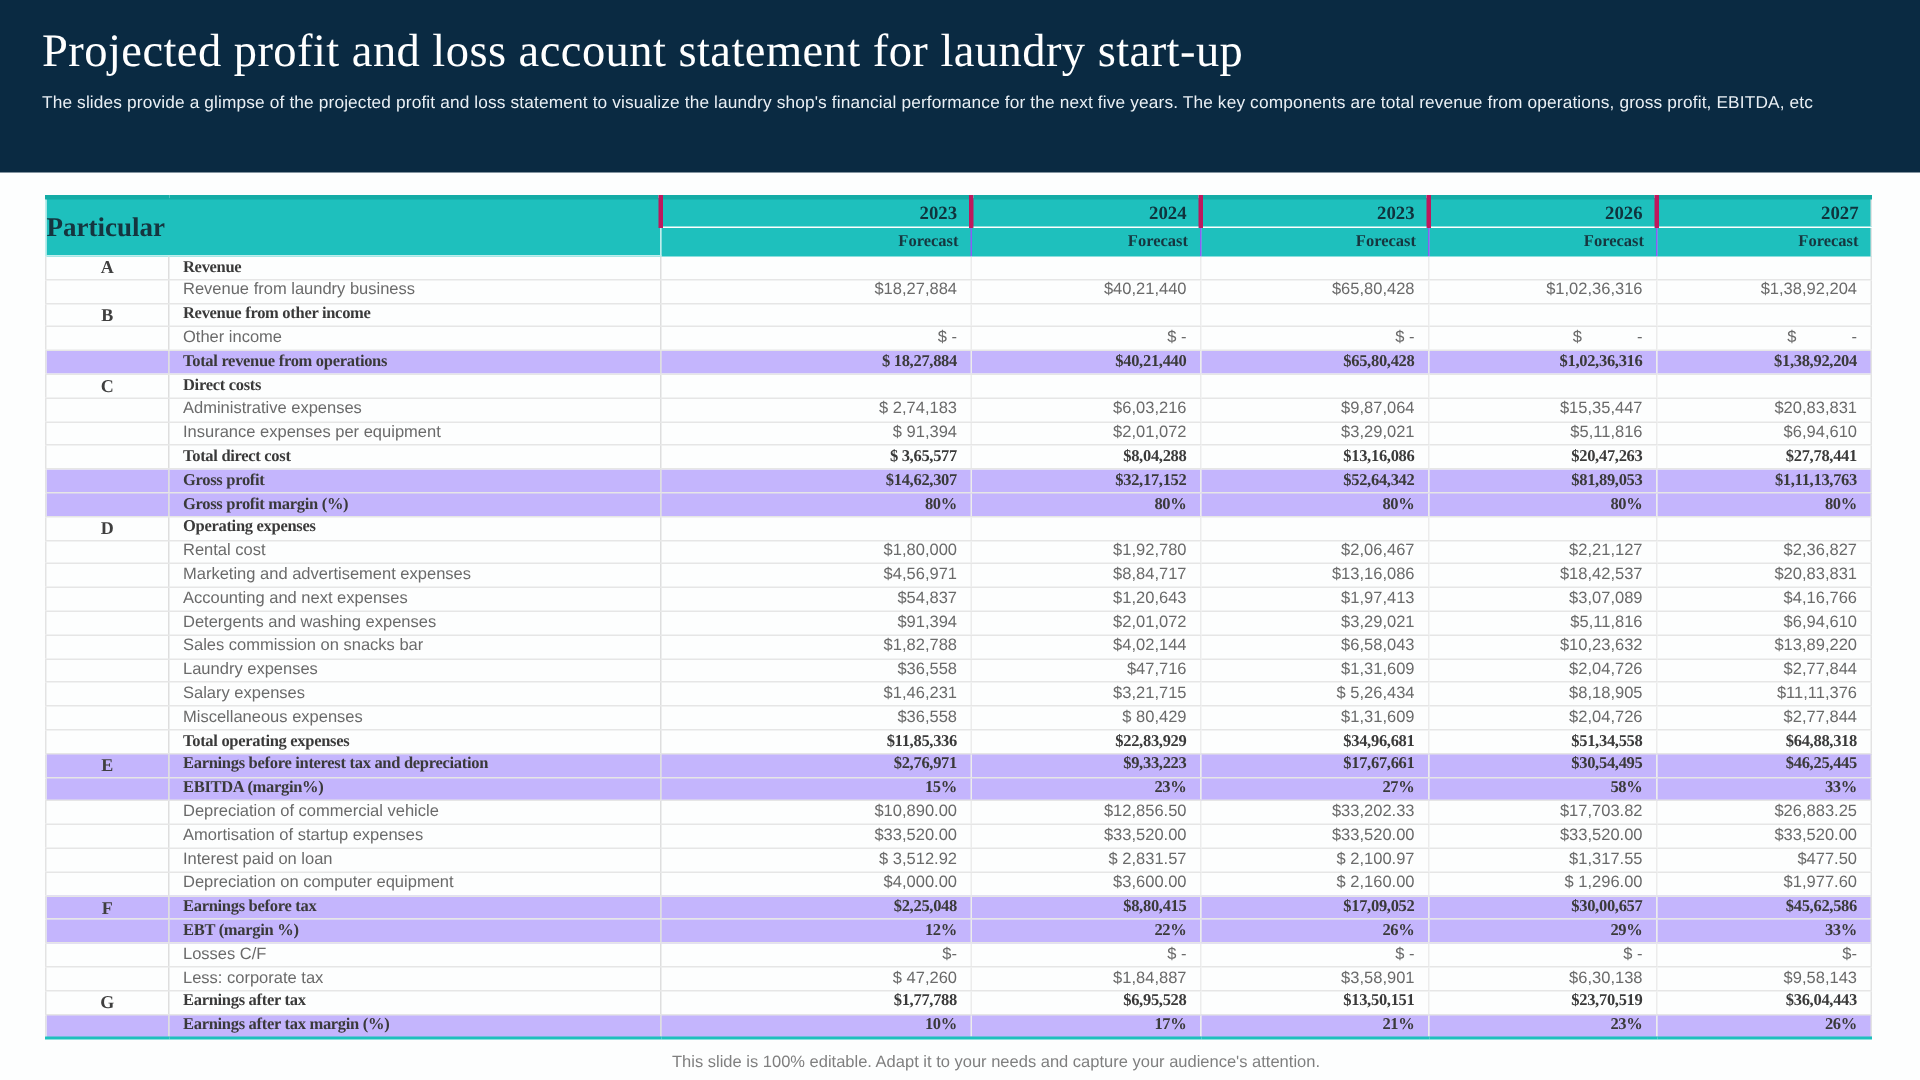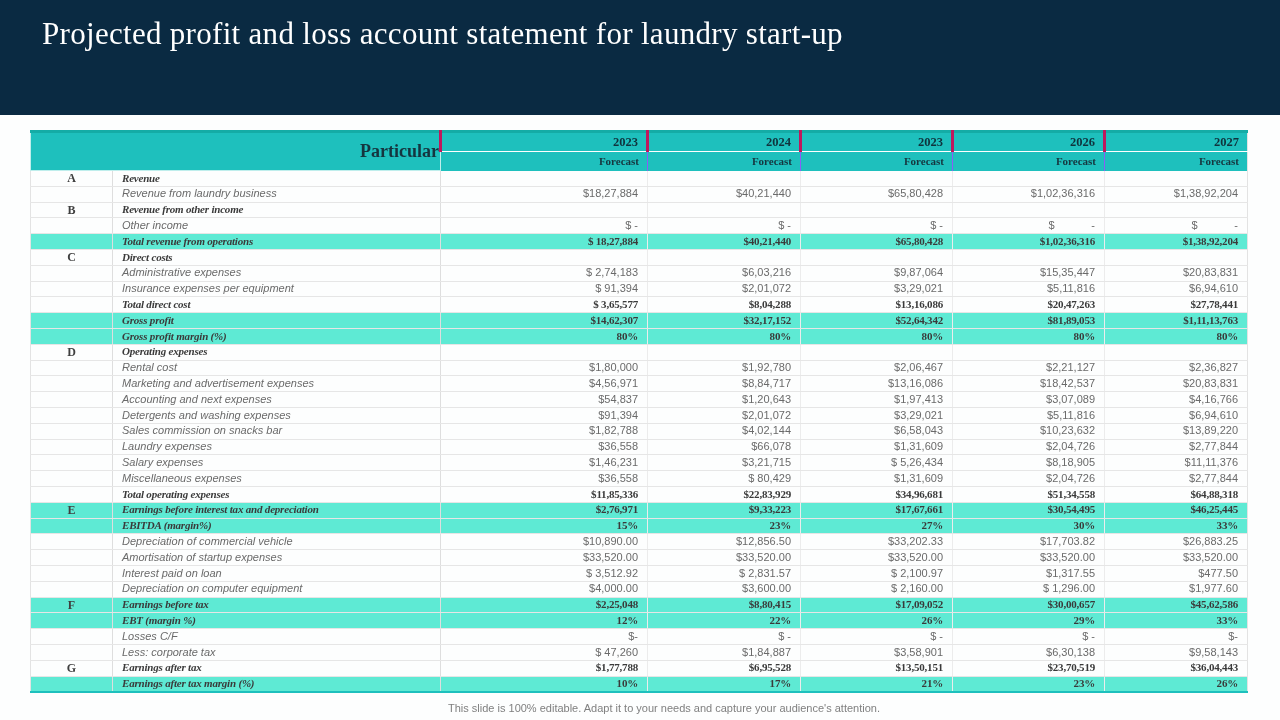--- a/index.html
+++ b/index.html
@@ -1,56 +1,57 @@
 <!DOCTYPE html>
 <html><head>
 <meta charset="utf-8">
 <style>
   * { margin:0; padding:0; box-sizing:border-box; }
   html,body { width:1280px; height:720px; background:#fdfefe; font-family:"Liberation Sans", sans-serif; overflow:hidden; }
 
   
-  .top-band { width:1280px; height:115px; background:#0a2a42; padding:16px 28px 0 42px; }
+  .top-band { width:1280px; height:115px; background:#0a2a42; padding:16px 28px 0 28px; }
   .title { font-family:"Liberation Serif", serif; font-weight:400; font-size:31px; color:#ffffff; letter-spacing:.3px; }
   .subtitle { margin-top:11px; font-size:11.5px; color:#e9eff4; letter-spacing:.1px; }
 
   
   .table-wrap { margin:15px 33px 0 30px; }
   table { border-collapse:collapse; width:1217px; table-layout:fixed;
           border-top:3px solid #14aca6; border-left:1px solid #e3e3e3; border-right:1px solid #e3e3e3; }
   col.c0{width:82px} col.c1{width:328px} col.c2{width:207px} col.c3{width:153px}
   col.c4{width:152px} col.c5{width:152px} col.c6{width:143px}
 
   thead th { background:#1ec0bd; font-weight:bold; }
   th.particular { font-family:"Liberation Serif", serif; font-size:18px; color:#15353f;
-                  text-align:right; vertical-align:middle; border:1px solid #bfeeec; height:39px; }
+                  text-align:left; vertical-align:middle; border:1px solid #bfeeec; height:39px; }
   th.year { font-family:"Liberation Serif", serif; font-size:12.5px; color:#10333d; text-align:right;
             padding:0 8px; height:20px; border-left:3px solid #be185d; border-bottom:1px solid #ffffff; }
   th.forecast { font-family:"Liberation Serif", serif; font-size:11px; color:#16363f; text-align:right;
                 padding:0 8px; height:19px; border-left:1px solid #8b5cf6; }
 
   tbody td { height:15.8px; font-size:11px; color:#6a6a6a; line-height:1.05;
              border-bottom:1px solid #e6e6e6; vertical-align:middle; }
   td.c-letter { text-align:center; font-family:"Liberation Serif", serif; font-weight:bold;
                 color:#3f3f3f; font-size:12px; border-right:1px solid #dedede; }
-  td.c-label  { padding:0 0 0 9px; border-right:1px solid #dedede;font-style:italic; }
+  td.c-label  { padding:0 0 0 9px; border-right:1px solid #dedede; }
   td.c-val    { text-align:right; padding:0 9px 0 4px; border-left:1px solid #ececec; white-space:pre; }
-  tr.shaded td { background:#5eead4; }
+  tr.shaded td { background:#c4b5fd; }
   tr.bold td.c-label, tr.bold td.c-val {
       font-family:"Liberation Serif", serif; font-weight:bold; color:#3a3a3a; font-size:11px; letter-spacing:-.2px; }
   tbody tr:last-child td { border-bottom:2px solid #1ec0bd; }
 
   
   .footer { margin-top:9px; text-align:center; font-size:11px; color:#7f7f7f;padding-left:48px; }
 </style>
 </head>
 <body>
 
 <div class="top-band">
   <div class="title">Projected profit and loss account statement for laundry start-up</div>
+  <div class="subtitle">The slides provide a glimpse of the projected profit and loss statement to visualize the laundry shop's financial performance for the next five years. The key components are total revenue from operations, gross profit, EBITDA, etc</div>
 </div>
 
 <div class="table-wrap">
   <table>
     <colgroup>
       <col class="c0">
         <col class="c1">
         <col class="c2">
         <col class="c3">
         <col class="c4">
@@ -225,21 +226,21 @@
           <td class="c-val">$1,82,788</td>
           <td class="c-val">$4,02,144</td>
           <td class="c-val">$6,58,043</td>
           <td class="c-val">$10,23,632</td>
           <td class="c-val">$13,89,220</td>
         </tr>
         <tr>
           <td class="c-letter"></td>
           <td class="c-label">Laundry expenses</td>
           <td class="c-val">$36,558</td>
-          <td class="c-val">$66,078</td>
+          <td class="c-val">$47,716</td>
           <td class="c-val">$1,31,609</td>
           <td class="c-val">$2,04,726</td>
           <td class="c-val">$2,77,844</td>
         </tr>
         <tr>
           <td class="c-letter"></td>
           <td class="c-label">Salary expenses</td>
           <td class="c-val">$1,46,231</td>
           <td class="c-val">$3,21,715</td>
           <td class="c-val">$ 5,26,434</td>
@@ -272,21 +273,21 @@
           <td class="c-val">$17,67,661</td>
           <td class="c-val">$30,54,495</td>
           <td class="c-val">$46,25,445</td>
         </tr>
         <tr class="shaded bold">
           <td class="c-letter"></td>
           <td class="c-label">EBITDA (margin%)</td>
           <td class="c-val">15%</td>
           <td class="c-val">23%</td>
           <td class="c-val">27%</td>
-          <td class="c-val">30%</td>
+          <td class="c-val">58%</td>
           <td class="c-val">33%</td>
         </tr>
         <tr>
           <td class="c-letter"></td>
           <td class="c-label">Depreciation of commercial vehicle</td>
           <td class="c-val">$10,890.00</td>
           <td class="c-val">$12,856.50</td>
           <td class="c-val">$33,202.33</td>
           <td class="c-val">$17,703.82</td>
           <td class="c-val">$26,883.25</td>

